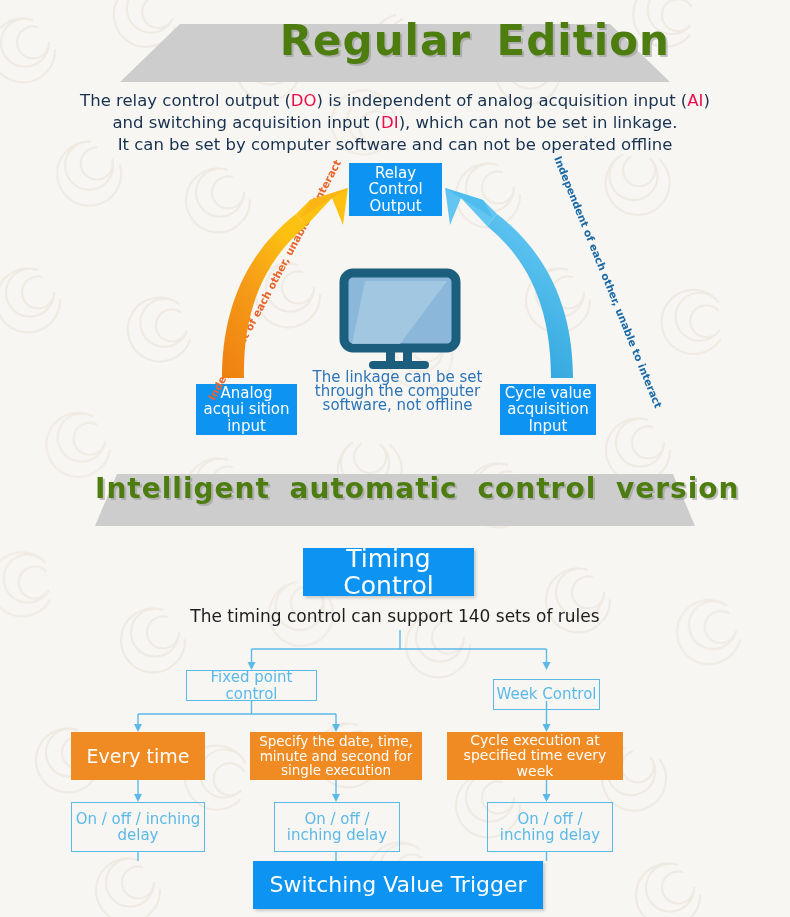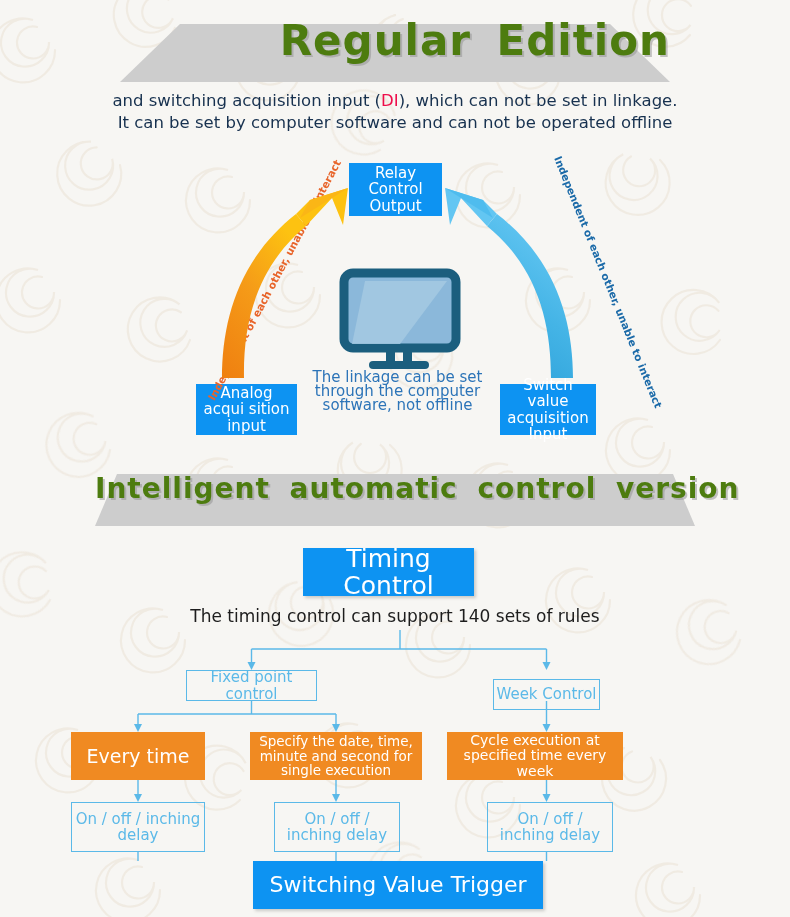--- a/index.html
+++ b/index.html
@@ -244,20 +244,23 @@
 
   <div class="banner" id="banner-regular">
     <svg class="trap" viewBox="0 0 550 68" preserveAspectRatio="none" xmlns="http://www.w3.org/2000/svg">
       <polygon points="60,10 490,10 550,68 0,68" fill="#cdcdcd"></polygon>
     </svg>
     <div class="btext">Regular  Edition</div>
   </div>
 
   <div id="intro-paragraph">
     <div>
+      <span>The relay control output (</span><span class="hl">DO</span><span>) is independent of analog acquisition input (</span><span class="hl">AI</span><span>)</span>
+    </div>
+    <div>
       <span>and switching acquisition input (</span><span class="hl">DI</span><span>), which can not be set in linkage.</span>
     </div>
     <div>It can be set by computer software and can not be operated offline</div>
   </div>
 
   <svg id="arrows-svg" viewBox="0 0 790 917" xmlns="http://www.w3.org/2000/svg">
     <defs>
       <linearGradient id="gradOrange" x1="0" y1="1" x2="0.6" y2="0">
         <stop offset="0%" stop-color="#ef7f10"></stop>
         <stop offset="55%" stop-color="#f59b18"></stop>
@@ -296,21 +299,21 @@
       <rect x="386" y="347" width="9" height="17" fill="#1b5e7e"></rect>
       <rect x="403" y="347" width="9" height="17" fill="#1b5e7e"></rect>
       <rect x="369" y="361" width="60" height="8" rx="4" ry="4" fill="#1b5e7e"></rect>
     </g>
   </svg>
 
   <div class="bluebox" id="box-relay-control">Relay Control Output</div>
 
   <div class="bluebox" id="box-analog-input">Analog acqui sition input</div>
 
-  <div class="bluebox" id="box-switch-input">Switch value acquisition Input</div>
+  <div class="bluebox" id="box-switch-input">Cycle value acquisition Input</div>
 
   <div id="linkage-caption">The linkage can be set through the computer software, not offline</div>
 
   <div class="arrow-label" id="label-left-arrow">Independent of each other, unable to interact</div>
 
   <div class="arrow-label" id="label-right-arrow">Independent of each other, unable to interact</div>
 
   <div class="banner" id="banner-intelligent">
     <svg class="trap" viewBox="0 0 600 60" preserveAspectRatio="none" xmlns="http://www.w3.org/2000/svg">
       <polygon points="22,8 578,8 600,60 0,60" fill="#cdcdcd"></polygon>

